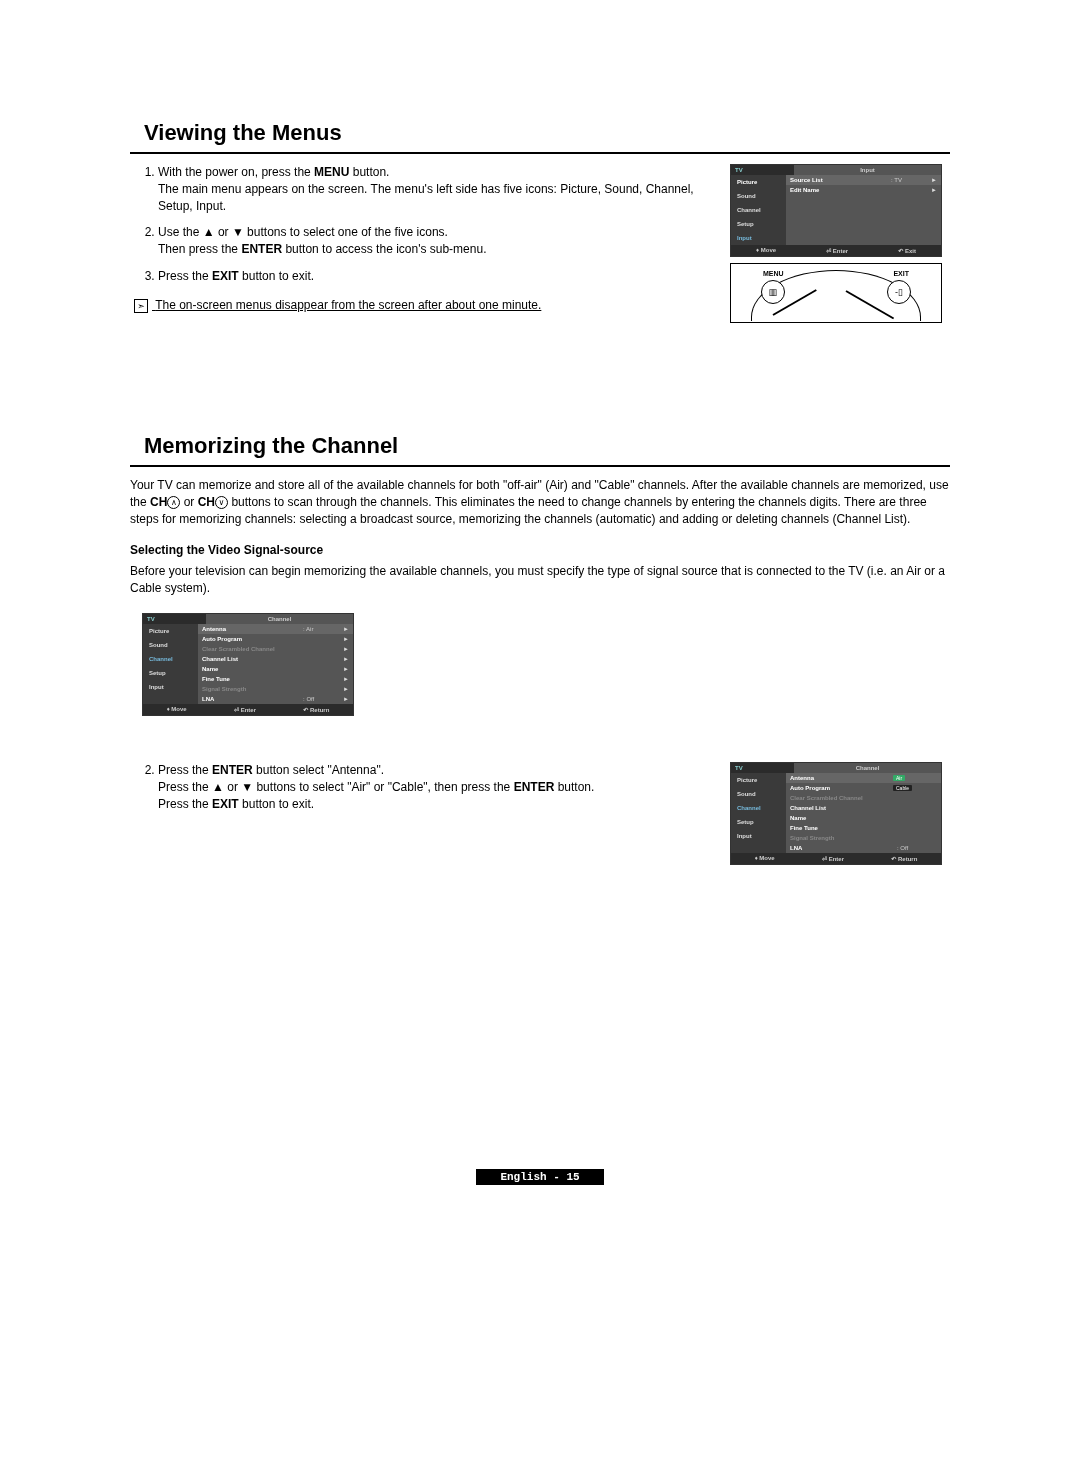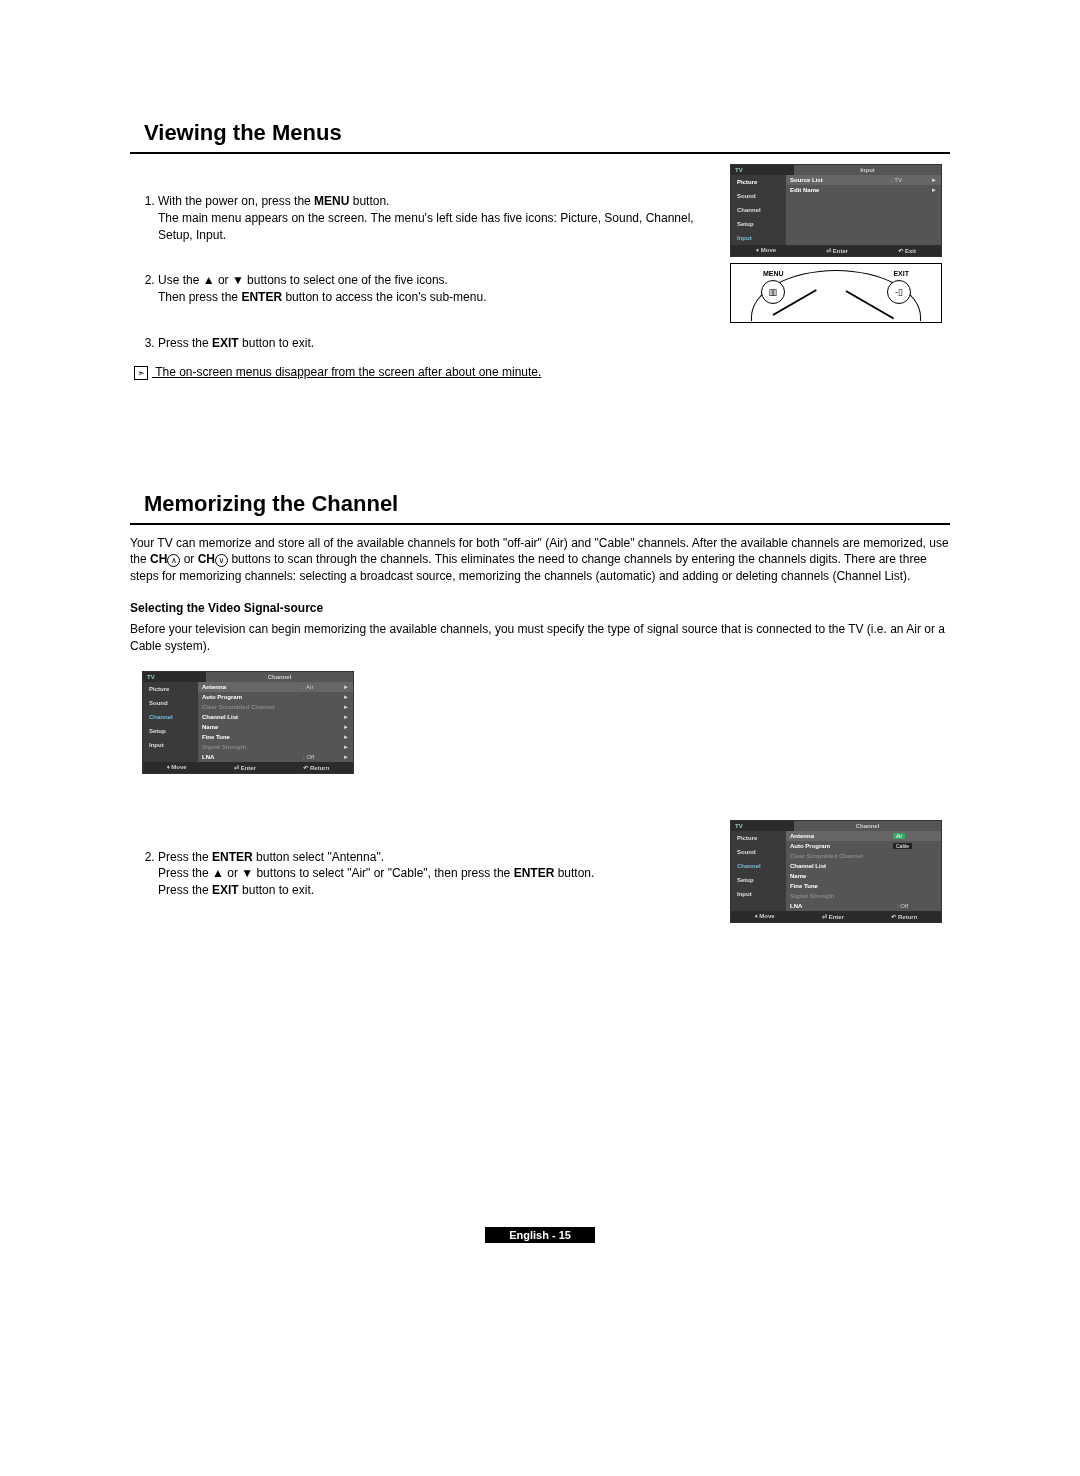--- a/index.html
+++ b/index.html
@@ -29,21 +29,21 @@
     align-items: flex-start;
     margin-bottom: 40px;
   }
   .text-col { flex: 1; font-size: 12px; line-height: 1.4; }
   .right-col {
     width: 220px;
     margin-left: 12px;
     font-size: 7px;
   }
   ol.steps { margin: 0; padding-left: 28px; }
-  ol.steps li { margin-bottom: 10px; margin-top: 29px; }
+  ol.steps li { margin-bottom: 10px; }
   .bold { font-weight: bold; }
   .tip {
     margin: 12px 0 0 4px;
     font-size: 12px;
     text-decoration: underline;
   }
   .tip-icon {
     display: inline-block;
     width: 12px; height: 12px;
     border: 1px solid #000;
@@ -104,20 +104,21 @@
   }
   .remote-label { position:absolute; font-size:7px; font-weight:bold; }
   .remote-diag { position:absolute; border-top:2px solid #000; transform-origin:left center;}
 
   .spacer-lg { height: 70px; }
 
   .page-foot {
     text-align: center;
     font-size: 11px;
     margin-top: 300px;
+    font-family: Liberation Mono, monospace;
   }
   .page-foot span {
     background: #000; color: #fff; padding: 2px 24px; font-weight: bold;
   }
 </style>
 </head>
 <body>
 
 <div class="page">
 

